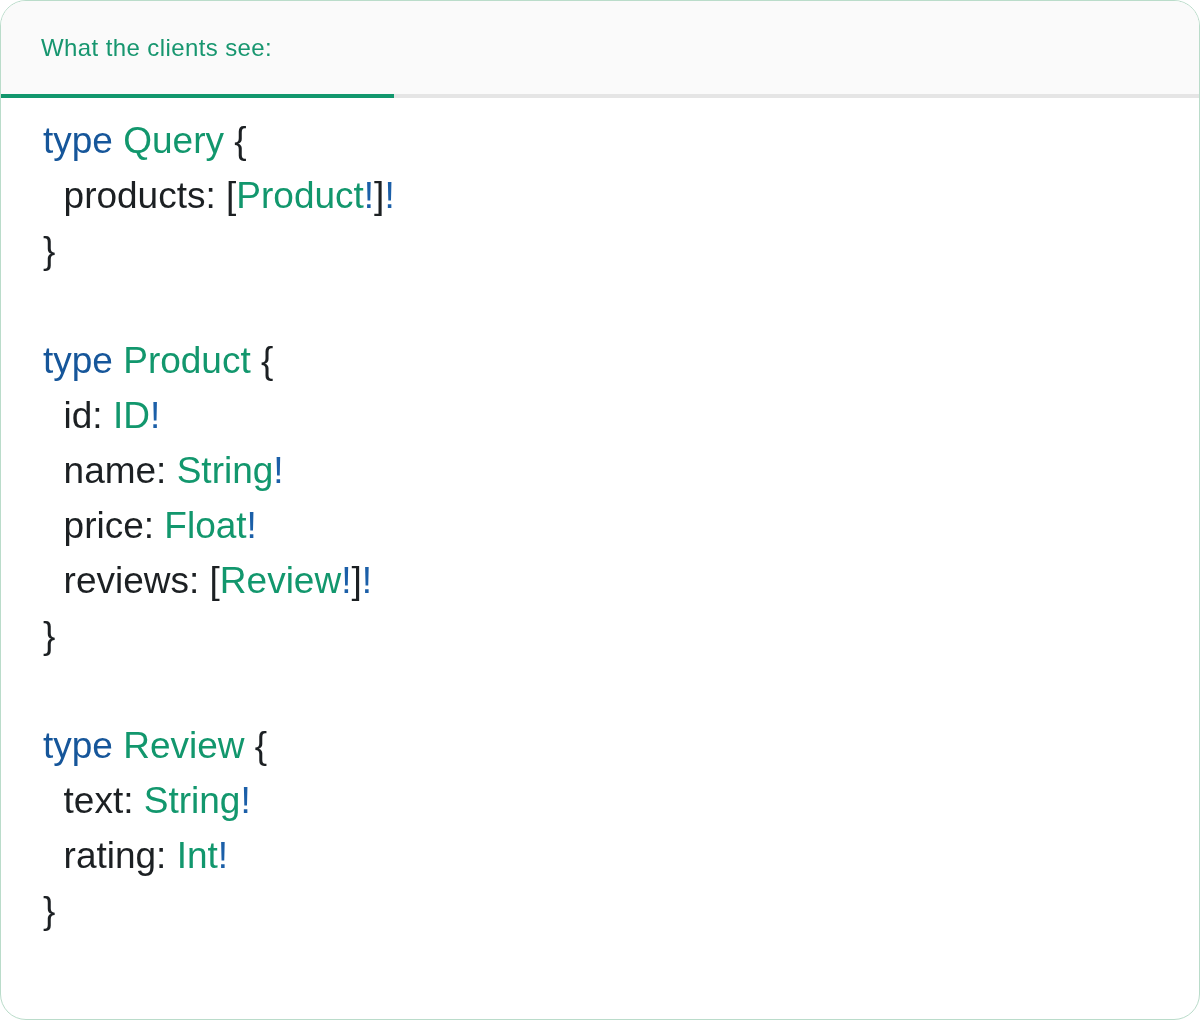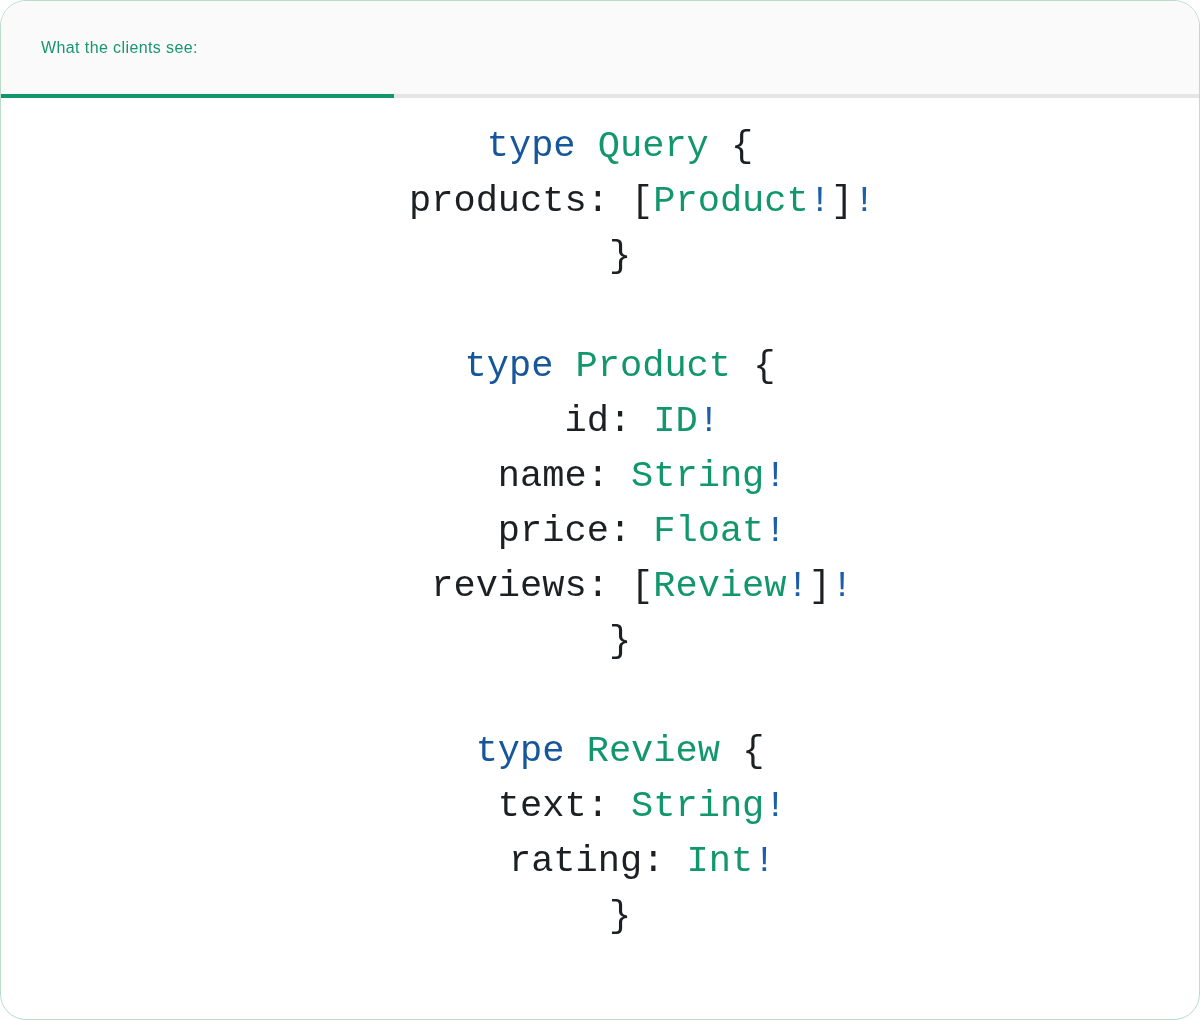--- a/index.html
+++ b/index.html
@@ -27,45 +27,44 @@
   }
   .tab {
     padding-left: 40px;
     display: flex;
     align-items: center;
     height: 100%;
     cursor: pointer;
   }
   .tab-label {
     font-family: "Liberation Sans", "DejaVu Sans", sans-serif;
-    font-size: 16px;
+    font-size: 24px;
     font-weight: 500;
     letter-spacing: 0.4px;
     color: var(--tab-text, #17966f);
   }
   .divider {
     display: flex;
     height: 4px;
   }
   .divider-active {
     width: 393px;
     background: var(--tab-underline, #12976d);
   }
   .divider-rest {
     flex: 1;
     background: var(--divider, #e5e5e5);
   }
   .code {
-    margin: 8px;
+    margin: 2px;
     padding: 13px 0 0 40px; 
-    font-family: Liberation Mono, monospace;
+    font-family: Liberation Sans, sans-serif;
     font-size: 37px;
     line-height: 55px;
     color: var(--code-plain, #1c2023);
-    text-align: center;
   }
   .code .line {
     white-space: pre;
     height: 55px;
   }
   .tok-kw   { color: var(--code-keyword, #16569a); }
   .tok-ty   { color: var(--code-type, #12976d); }
   .tok-bang { color: var(--code-bang, #1b5fa8); }
   .tok-pl   { color: var(--code-plain, #1c2023); }
 </style>

